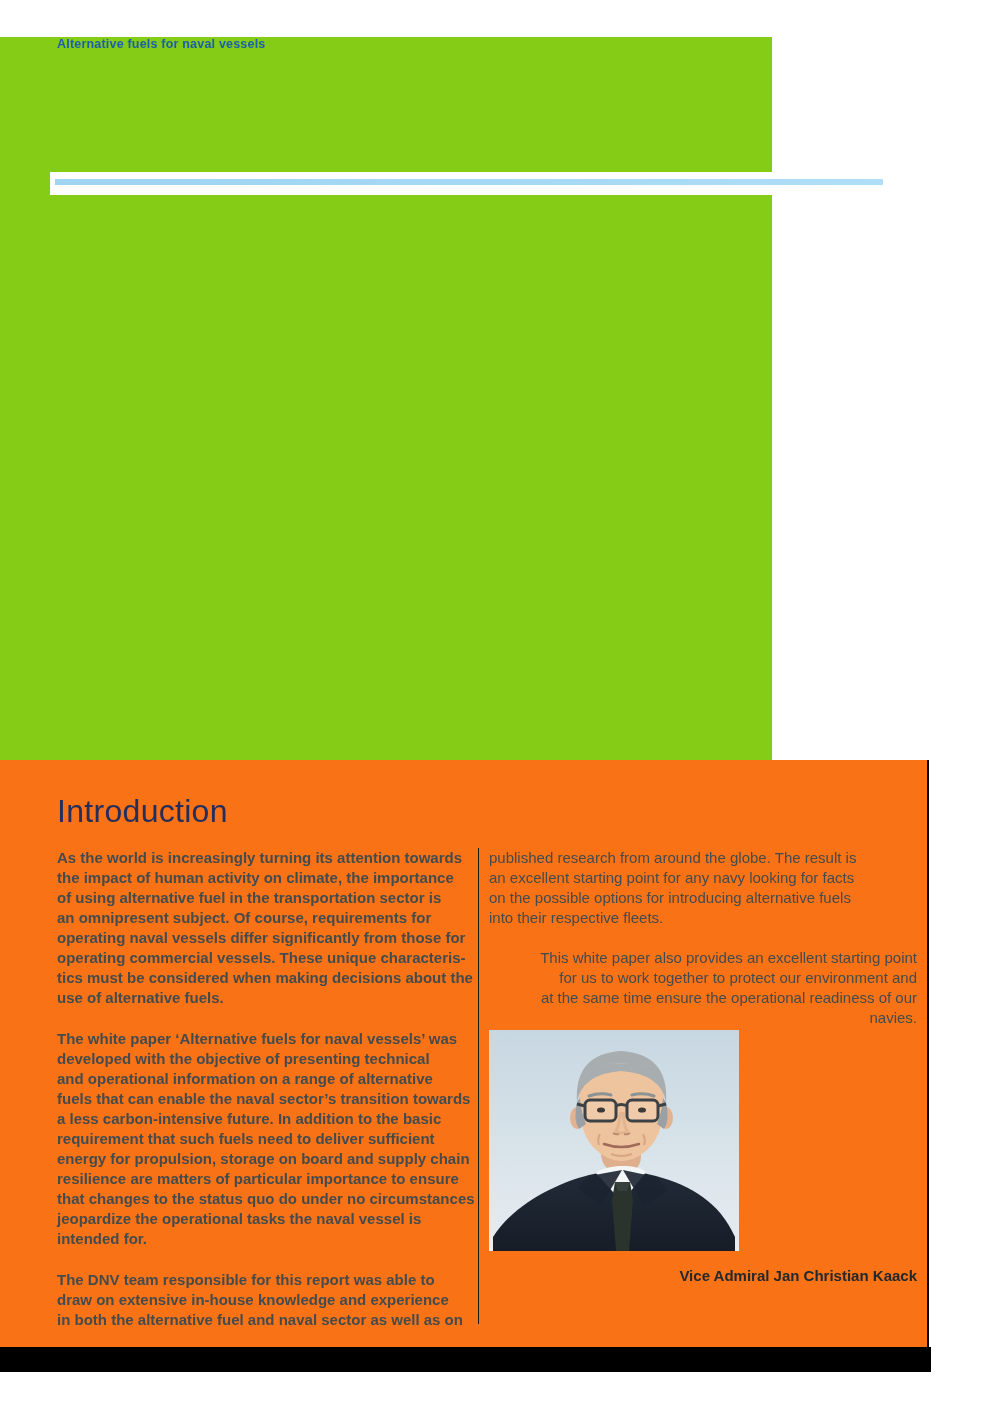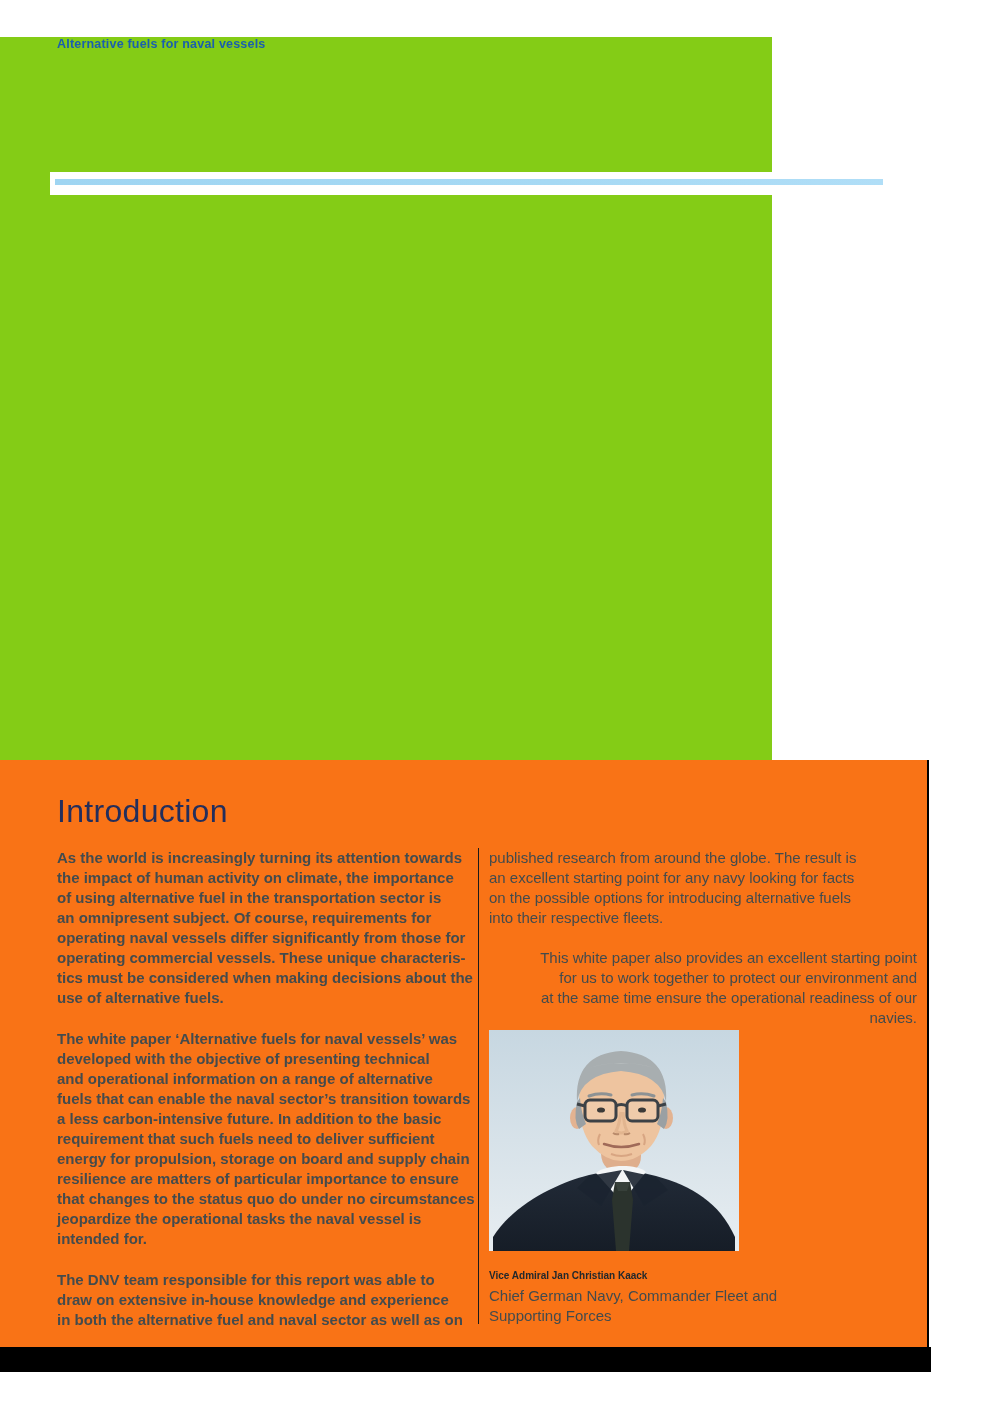--- a/index.html
+++ b/index.html
@@ -64,22 +64,22 @@
     background: #1a1a1a;
   }
 
   
   figure { margin: 0; }
   .portrait-photo {
     width: 250px; height: 221px; display: block;
   }
   .caption-name {
     margin-top: 15px;
-    font-size: 10px; line-height: 20px;
-    font-weight: bold; color: #22282c;
+    font-size: 15px; line-height: 20px;
+    font-weight: bold; color: #22282c; text-align: right;
   }
   .caption-role {
     font-size: 15px; line-height: 20px;
     color: #434b4d; white-space: pre-line;
   }
 
   
   .bottom-strip {
     position: absolute; left: 0; top: 1347px;
     width: 931px; height: 25px;
@@ -193,22 +193,20 @@
           <path d="M 132 82 Q 130 96 127 101 Q 132 105 138 101 Q 135 96 134 82" fill="none" stroke="#c9987256" stroke-width="3"></path>
           <path d="M 124 103 Q 127 105 130 104 M 135 104 Q 138 105 141 103" stroke="#b98b6b" stroke-width="2" fill="none"></path>
 
           <path d="M 115 114 Q 132 120 150 114" stroke="#a06a58" stroke-width="2.5" fill="none" stroke-linecap="round"></path>
           <path d="M 111 104 Q 108 110 110 115 M 154 104 Q 157 110 155 115" stroke="#d8a582" stroke-width="2" fill="none"></path>
 
           <path d="M 122 124 Q 132 128 143 124" stroke="#d8a582" stroke-width="2" fill="none"></path>
         </svg>
         <figcaption>
           <div class="caption-name">Vice Admiral Jan Christian Kaack</div>
-          <div class="caption-role">Chief German Navy, Commander Fleet and
-Supporting Forces</div>
         </figcaption>
       </figure>
     </div>
   </div>
 
   <div class="bottom-strip"></div>
 
 </div>
 
 </body></html>

